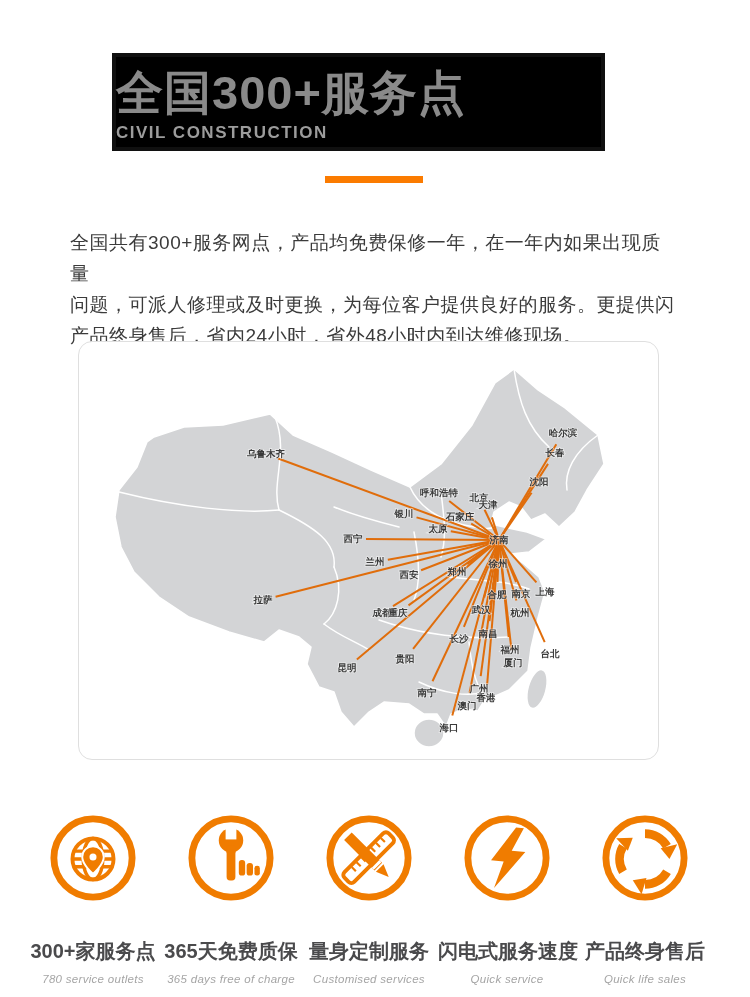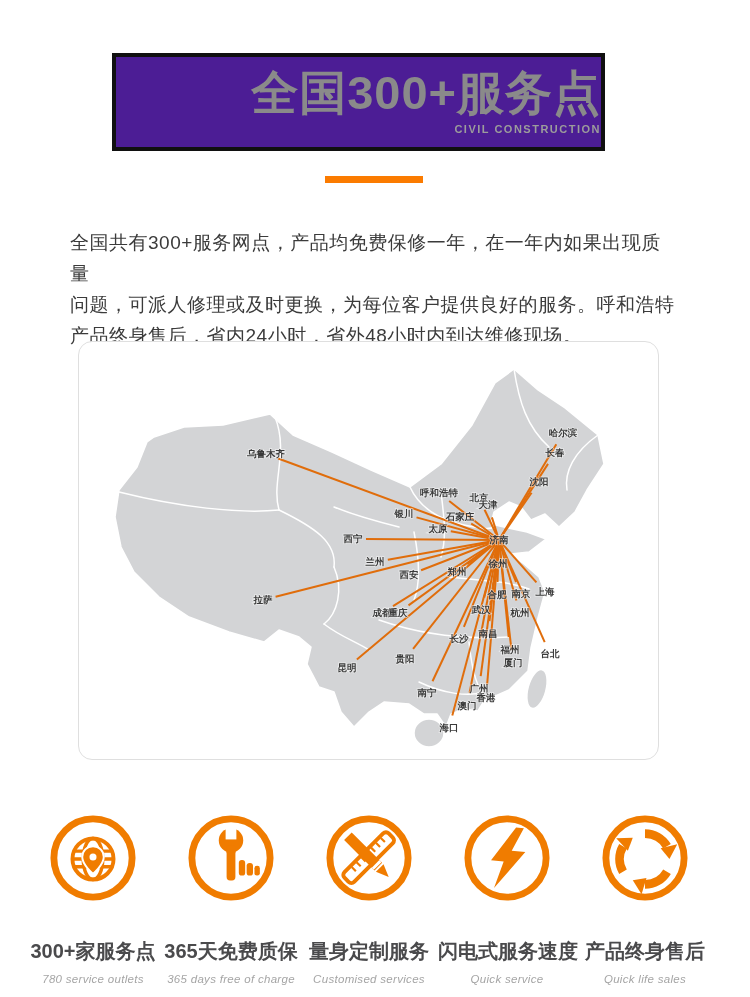--- a/index.html
+++ b/index.html
@@ -3,29 +3,29 @@
 <meta charset="utf-8">
 <style>
   html,body{margin:0;padding:0;}
   body{
     width:750px;height:997px;position:relative;background:#ffffff;
     font-family:"Liberation Sans","DejaVu Sans",sans-serif;overflow:hidden;
   }
   
   .header-box{
     position:absolute;left:112px;top:53px;width:493px;height:98px;
-    border:4px solid #101010;box-sizing:border-box;background:#4c1d95;
-    text-align:right;
+    border:4px solid #101010;box-sizing:border-box;background:#000000;
+    text-align:left;
   }
   .header-title{
     margin-top:8px;font-size:47px;font-weight:bold;color:#8a8a8a;
     letter-spacing:1px;line-height:56px;white-space:nowrap;
   }
   .header-sub{
-    margin-top:2px;font-size:11px;color:#9c9c9c;letter-spacing:1.5px;font-weight:bold;
+    margin-top:2px;font-size:17px;color:#9c9c9c;letter-spacing:1.5px;font-weight:bold;
   }
   .accent-divider{
     position:absolute;left:325px;top:176px;width:98px;height:7px;background:#fb7b00;
   }
   
   .intro{
     position:absolute;left:70px;top:227px;width:610px;
     font-size:19px;line-height:31px;color:#3b3b3b;letter-spacing:0.5px;
   }
   
@@ -61,21 +61,21 @@
 <body>
 
 <div class="header-box">
   <div class="header-title">全国300+服务点</div>
   <div class="header-sub">CIVIL CONSTRUCTION</div>
 </div>
 <div class="accent-divider"></div>
 
 <div class="intro">
   <div>全国共有300+服务网点，产品均免费保修一年，在一年内如果出现质量</div>
-  <div>问题，可派人修理或及时更换，为每位客户提供良好的服务。呼和浩特</div>
+  <div>问题，可派人修理或及时更换，为每位客户提供良好的服务。更提供闪</div>
   <div>产品终身售后，省内24小时，省外48小时内到达维修现场。</div>
 </div>
 
 <div class="map-card">
   <svg viewBox="0 0 579 417" xmlns="http://www.w3.org/2000/svg">
 
     <path class="map-land" d="M144,83 L191,72 L214,93 L253,110 L292,128 L331,145 L362,122 L393,83 L416,41 L435,27 L459,48 L486,66 L519,93 L525,122 L508,148 L496,170 L480,185 L466,172 L452,178 L442,165 L430,160 L415,170 L412,182 L425,185 L448,190 L467,197 L450,210 L432,212 L445,222 L460,235 L466,250 L459,276 L452,306 L449,329 L430,348 L405,359 L399,369 L385,367 L372,372 L367,385 L358,372 L345,372 L330,362 L305,360 L290,370 L275,385 L262,370 L255,350 L240,345 L228,322 L232,305 L220,295 L200,288 L185,300 L150,290 L110,275 L80,255 L55,230 L42,205 L36,175 L40,148 L58,125 L68,100 L75,95 L105,85 Z"></path>
 
     <ellipse class="map-land" cx="350" cy="391" rx="15" ry="14"></ellipse>
 

